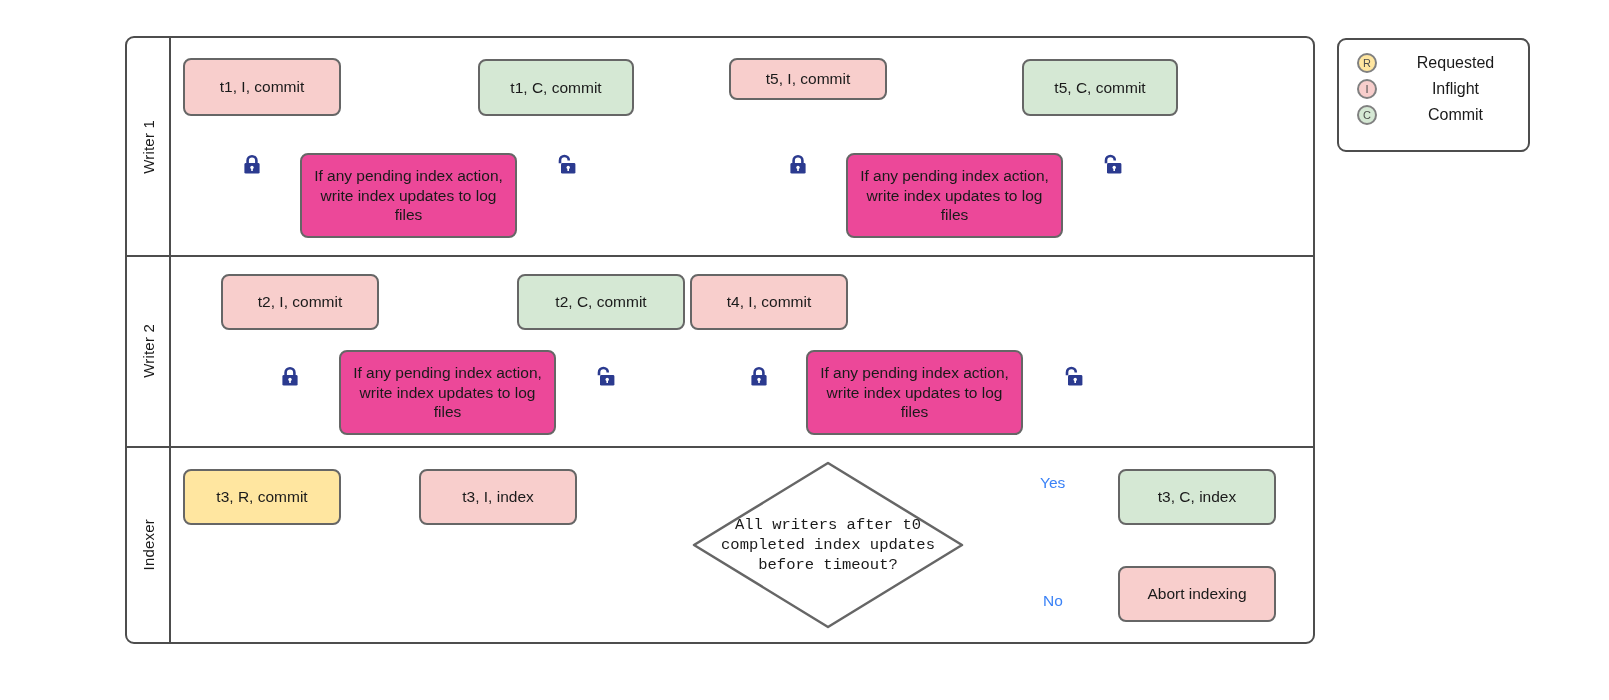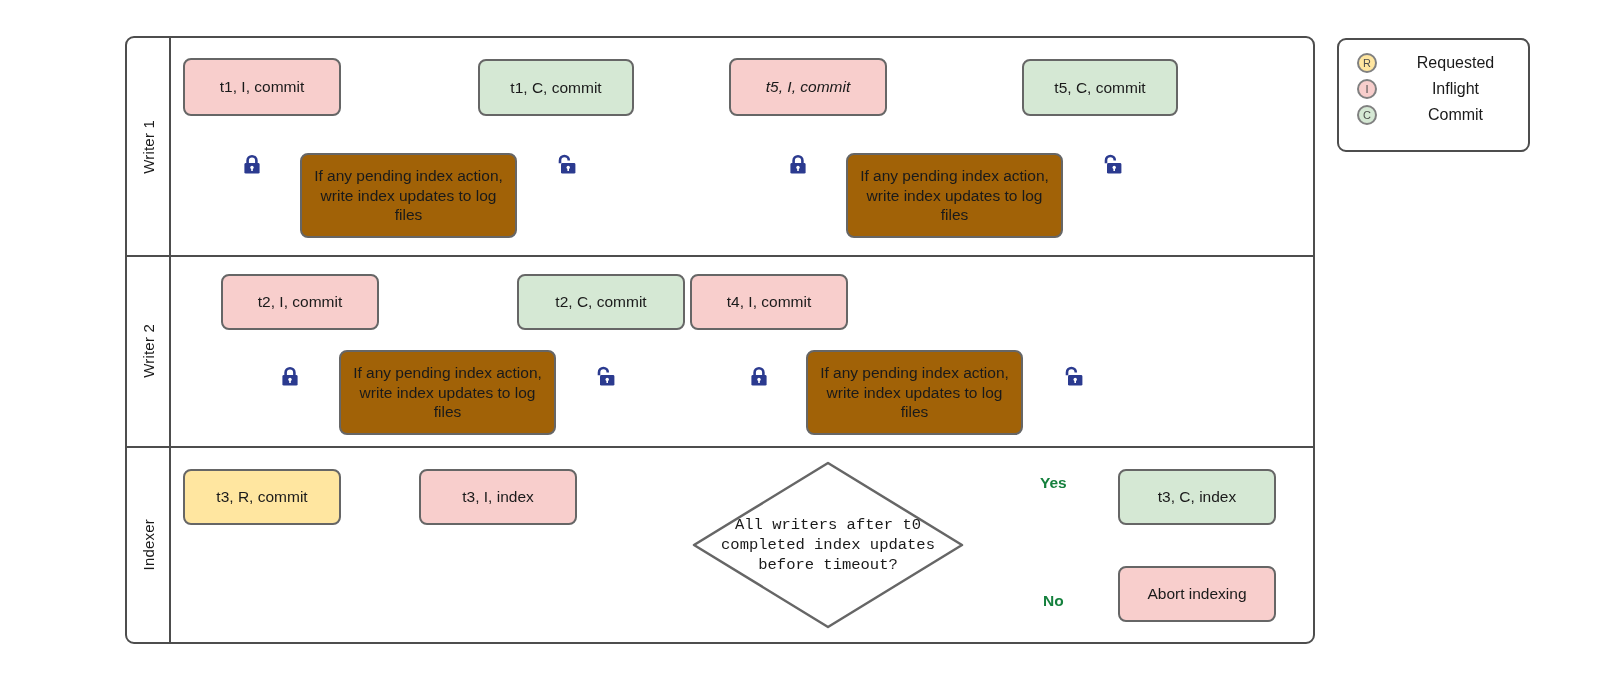--- a/index.html
+++ b/index.html
@@ -15,36 +15,36 @@
     color:#1a1a1a;font-size:15px;}
   .lane-label span{writing-mode:vertical-rl;transform:rotate(180deg);white-space:nowrap;letter-spacing:.2px;}
 
   
   .node{position:absolute;box-sizing:border-box;border:2.5px solid #666666;border-radius:8px;
     display:flex;align-items:center;justify-content:center;text-align:center;
     color:#1a1a1a;font-size:15.5px;line-height:1.28;padding:10px 6px;}
   .node.inflight{background:#f8cecc;}
   .node.commit{background:#d5e8d4;}
   .node.requested{background:#ffe6a0;}
-  .node.plain{background:#a16207;border-color:#666666;}
+  .node.plain{background:#ec4899;border-color:#666666;}
 
   .diamond-wrap{position:absolute;}
   .diamond-wrap svg{position:absolute;left:0;top:0;overflow:visible;}
   .diamond-text{position:absolute;left:0;top:0;width:100%;height:100%;
     display:flex;align-items:center;justify-content:center;text-align:center;
     color:#1a1a1a;font-size:15.5px;line-height:1.3;}
 
   
   .wire{position:absolute;left:0;top:0;width:1609px;height:700px;pointer-events:none;}
 
   
   .lock{position:absolute;width:22px;height:22px;}
 
   
-  .edge-label{position:absolute;color:#15803d;font-size:15.5px;background:transparent;font-weight:bold;}
+  .edge-label{position:absolute;color:#3b82f6;font-size:15.5px;background:transparent;}
 
   
   .legend{position:absolute;left:1337px;top:38px;width:193px;height:114px;
     border:2.5px solid #4d4d4d;border-radius:9px;box-sizing:border-box;background:#fff;
     padding:10px 14px 10px 18px;}
   .legend-row{display:flex;align-items:center;height:26px;}
   .legend-dot{width:20px;height:20px;border-radius:50%;border:2px solid #808080;box-sizing:border-box;
     display:flex;align-items:center;justify-content:center;font-size:11px;color:#4d4d4d;flex:0 0 auto;}
   .legend-text{flex:1 1 auto;text-align:center;font-size:16px;color:#1a1a1a;padding-left:4px;margin-left:16px;}
 </style>
@@ -102,21 +102,21 @@
       <span>Indexer</span>
     </div>
   </div>
 
   <div class="node inflight" style="left:183px;top:58px;width:158px;height:58px;">t1, I, commit</div>
 
   <div class="node commit" style="left:478px;top:59px;width:156px;height:57px;">t1, C, commit</div>
 
   <div class="node plain" style="left:300px;top:153px;width:217px;height:85px;">If any pending index action, write index updates to log files</div>
 
-  <div class="node inflight" style="left:729px;top:58px;width:158px;height:58px;font-style:italic;">t5, I, commit</div>
+  <div class="node inflight" style="left:729px;top:58px;width:158px;height:42px;">t5, I, commit</div>
 
   <div class="node commit" style="left:1022px;top:59px;width:156px;height:57px;">t5, C, commit</div>
 
   <div class="node plain" style="left:846px;top:153px;width:217px;height:85px;">If any pending index action, write index updates to log files</div>
 
   <div class="lock" style="left:241px;top:154px;">
     <svg viewBox="0 0 22 22" width="22" height="22">
       <path d="M6.6 9.2 V6.6 a4.4 4.4 0 0 1 8.8 0 V9.2" fill="none" stroke="#2b3a8f" stroke-width="2.6"></path>
       <rect x="3.4" y="9.0" width="15.2" height="10.6" rx="1.4" fill="#2b3a8f"></rect>
       <circle cx="11" cy="13.4" r="1.7" fill="#ffffff"></circle>

